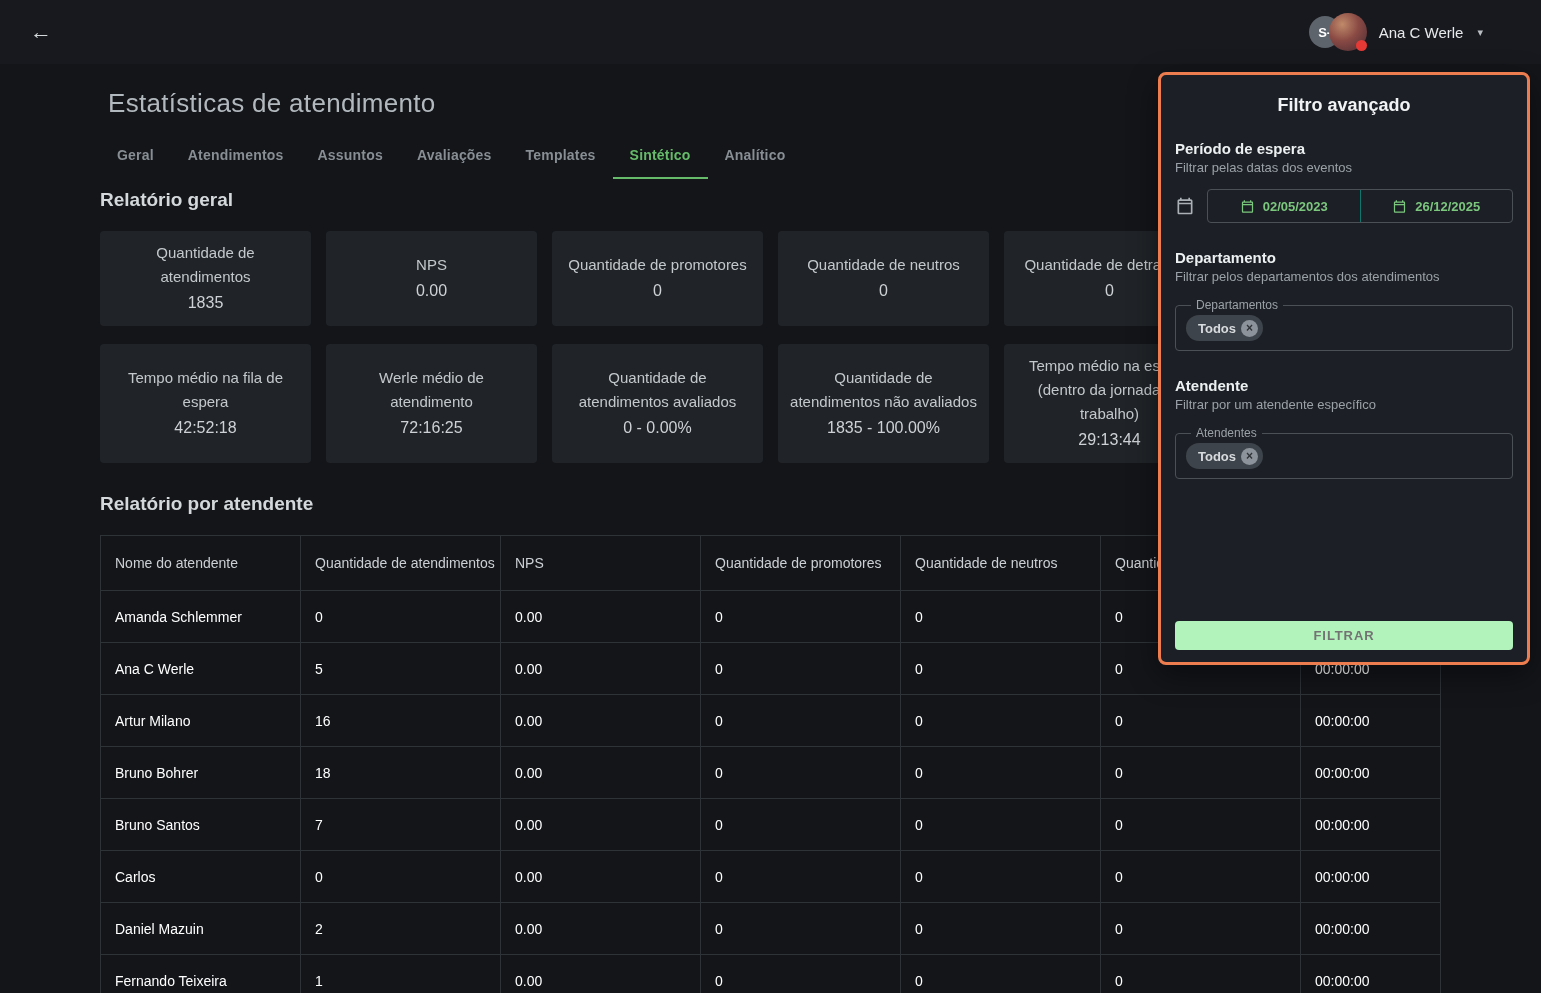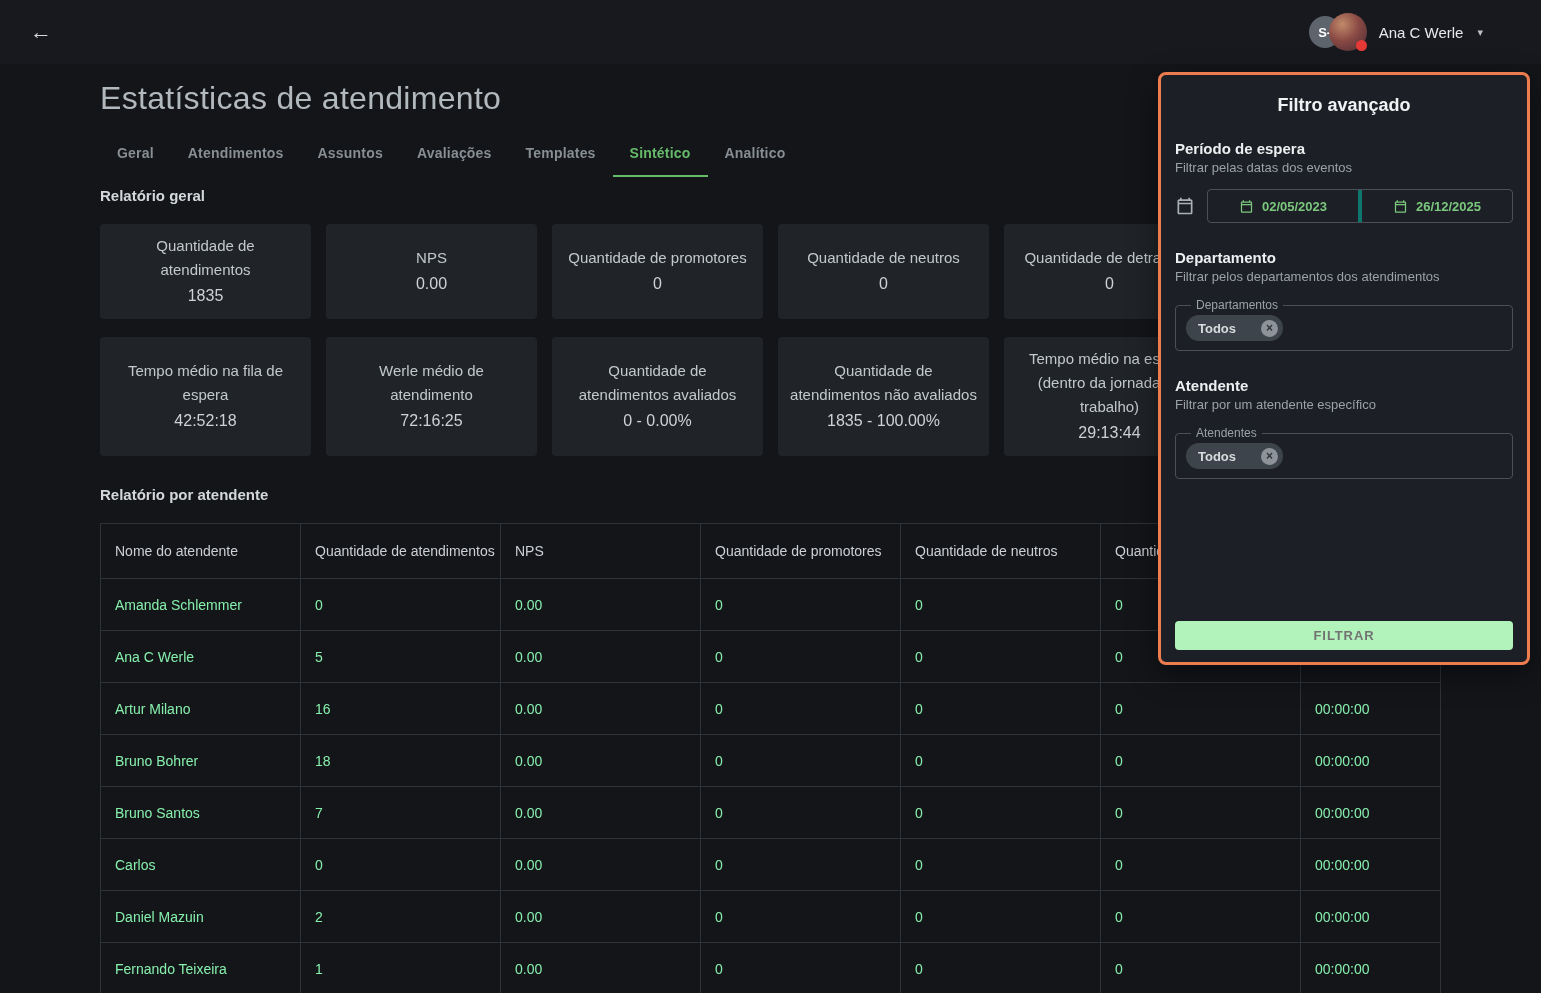--- a/index.html
+++ b/index.html
@@ -27,75 +27,75 @@
     width: 38px; height: 38px; border-radius: 50%; margin-left: -12px;
     background: radial-gradient(circle at 35% 30%, #c08a6a 0%, #8a4a44 45%, #472a33 100%);
     position: relative; z-index: 2;
   }
   .status-dot { position: absolute; right: 0; bottom: 0; width: 11px; height: 11px; border-radius: 50%; background: #e53935; }
   .user-name { margin-left: 12px; color: #e6e8ea; font-size: 15px; }
   .caret { margin-left: 14px; color: #b9bec3; font-size: 11px; }
 
   
   .content { padding: 16px 0 0 100px; }
-  .page-title { margin: 0; font-size: 32px; font-weight: 400; color: #b2b9be; letter-spacing: .3px; }
+  .page-title { margin: 8px; font-size: 26px; font-weight: 400; color: #b2b9be; letter-spacing: .3px; }
 
   .tabs { display: flex; margin-top: 14px; }
   .tab {
     padding: 14px 17px; font-size: 14px; font-weight: 600; color: #878e94;
     letter-spacing: .2px; cursor: pointer; border-bottom: 2px solid transparent; white-space: nowrap;
   }
   .tab.active { color: var(--accent-green, #66bb6a); border-bottom-color: var(--accent-green, #66bb6a); }
 
-  .section-title { margin: 10px 0 20px; font-size: 15px; font-weight: 700; color: #d4d8db; }
+  .section-title { margin: 10px 0 20px; font-size: 19px; font-weight: 700; color: #d4d8db; }
   .section-title.table-title { margin: 30px 0 20px; }
 
   .cards-row { display: flex; gap: 15px; margin-bottom: 18px; }
   .card {
     width: 211px; min-height: 85px; background: #202428; border-radius: 4px;
     display: flex; flex-direction: column; align-items: center; justify-content: center;
     text-align: center; padding: 10px 12px;
   }
   .cards-row.tall .card { min-height: 110px; }
   .card-label { font-size: 15px; line-height: 24px; color: #c3c8cc; }
   .card-value { font-size: 16px; line-height: 27px; color: #ced2d6; }
 
   .report-table { border-collapse: collapse; table-layout: fixed; width: 1340px; }
   .report-table th, .report-table td {
     border: 1px solid #2e3338; padding: 0 14px; text-align: left;
     overflow: hidden; white-space: nowrap;
   }
   .report-table th { height: 55px; font-size: 14px; font-weight: 500; color: #ccd0d4; }
-  .report-table td { height: 52px; font-size: 14px; color: #86efac; font-weight: 400; }
+  .report-table td { height: 52px; font-size: 14px; color: #ffffff; font-weight: 400; }
 
   
   .filter-panel {
     position: absolute; top: 72px; left: 1158px; width: 372px; height: 593px;
     background: #1c2026; border: 3px solid var(--panel-border-orange, #ed7d4f); border-radius: 8px;
     box-shadow: 0 10px 30px rgba(0,0,0,.45);
     padding: 14px 14px 12px; display: flex; flex-direction: column; z-index: 10;
   }
   .fp-title { margin: 6px 0 24px; text-align: center; font-size: 18px; font-weight: 700; color: #f0f2f3; }
   .fp-heading { margin: 0 0 3px; font-size: 15px; font-weight: 700; color: #edf0f1; }
   .fp-desc { margin: 0 0 14px; font-size: 13px; color: #9aa1a7; }
 
   .date-row { display: flex; align-items: center; gap: 12px; margin-bottom: 26px; }
   .cal-outer { color: #aab0b6; display: flex; cursor: pointer; }
   .date-control { display: flex; flex: 1; border: 1px solid #4a5056; border-radius: 4px; height: 34px; overflow: hidden; }
   .date-seg {
     flex: 1; display: flex; align-items: center; justify-content: center; gap: 8px;
     background: none; border: none; color: var(--date-text-green, #7cc77e);
     font-size: 13px; font-weight: 700; font-family: inherit; cursor: pointer;
   }
-  .date-seg + .date-seg { border-left: 4px solid #0f766e; text-align: center; }
+  .date-seg + .date-seg { border-left: 1px solid #0f766e; text-align: center; }
 
   .fp-fieldset { border: 1px solid #4a5056; border-radius: 4px; margin: 0 0 26px; padding: 3px 10px 9px; min-width: 0; }
   .fp-fieldset legend { font-size: 12px; color: #9aa1a7; padding: 0 5px; margin-left: 5px; }
   .chip {
-    display: inline-flex; align-items: center; gap: 25px; height: 26px; padding: 0 5px 0 12px;
+    display: inline-flex; align-items: center; gap: 5px; height: 26px; padding: 0 5px 0 12px;
     border-radius: 14px; background: #3e444b; color: #d7dbde; font-size: 13px; font-weight: 700; cursor: pointer;
   }
   .chip-x {
     width: 17px; height: 17px; border-radius: 50%; background: #8d939a; color: #2e3338;
     font-size: 12px; display: flex; align-items: center; justify-content: center;
   }
   .fp-spacer { flex: 1; }
   .filter-submit {
     height: 29px; border: none; border-radius: 4px;
     background: var(--filter-button-green, #b2f2bb); color: #737373;

